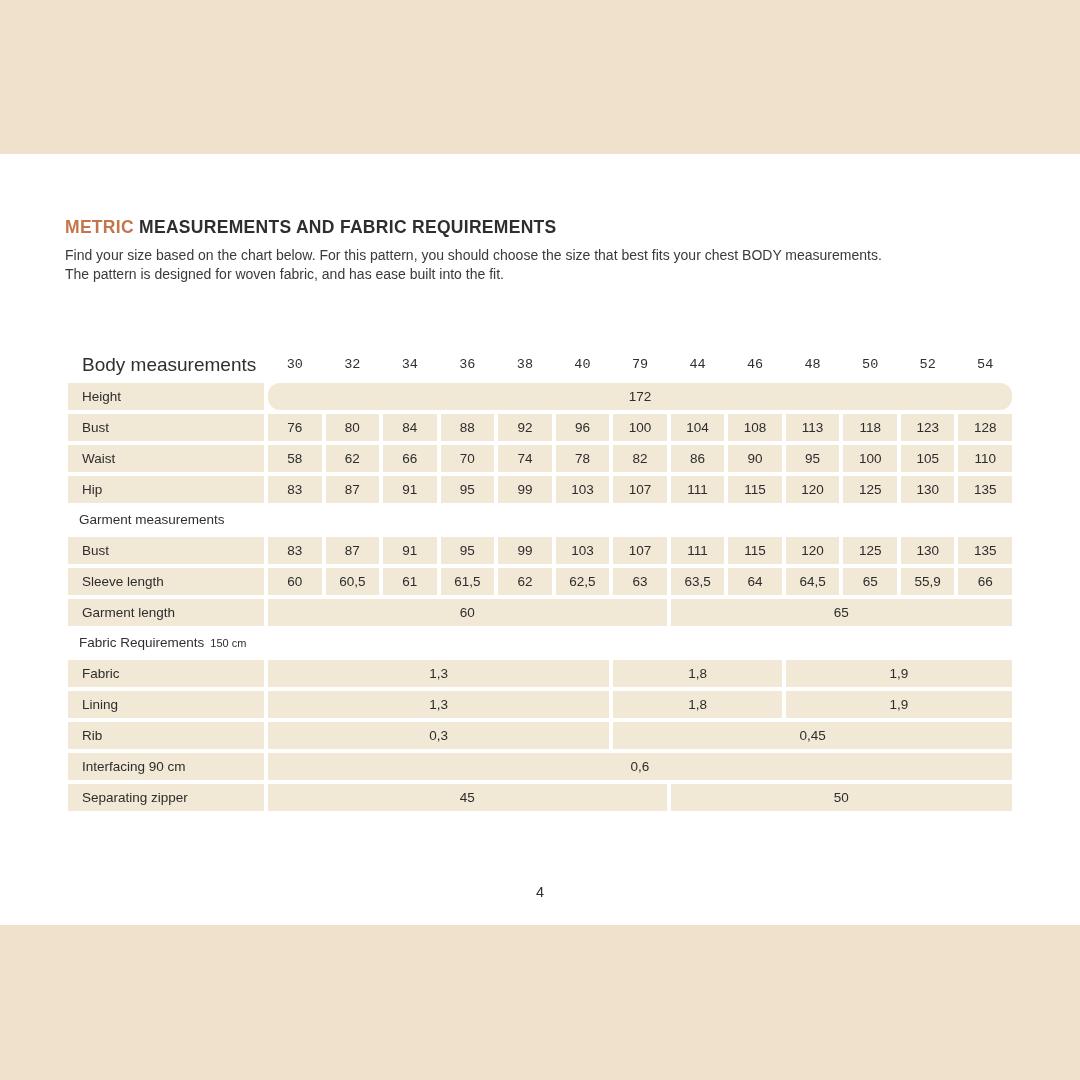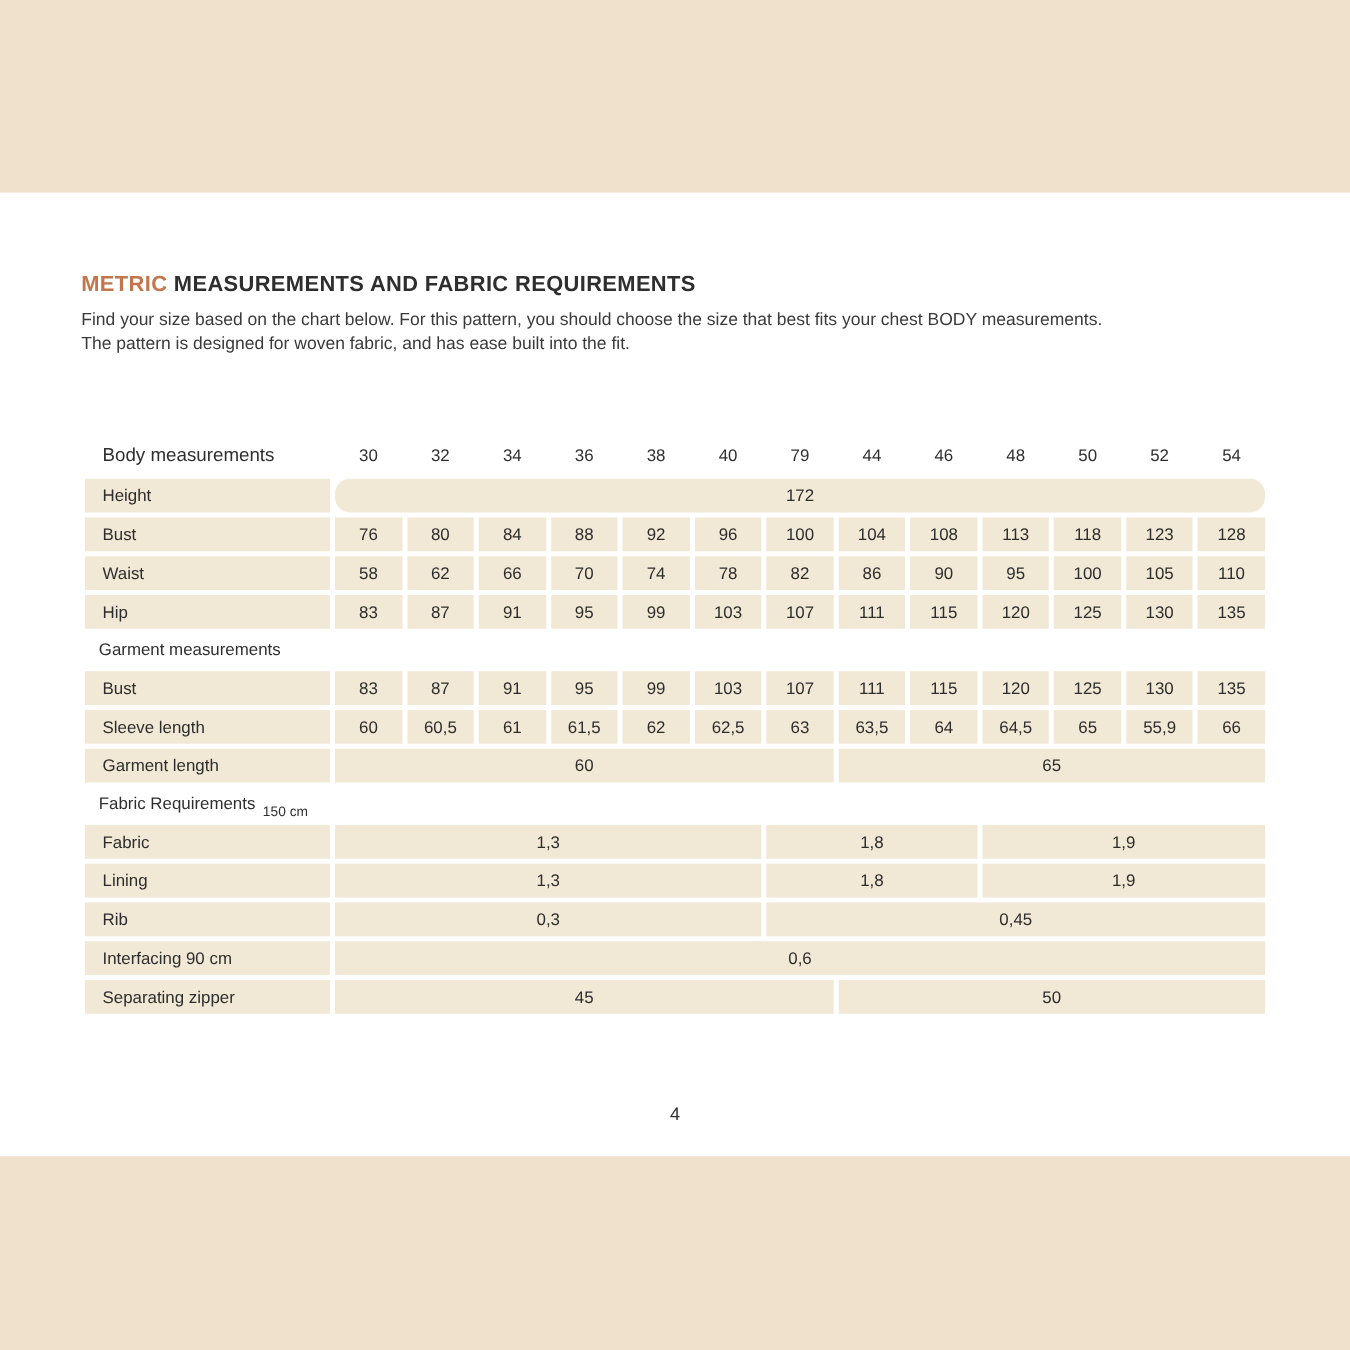--- a/index.html
+++ b/index.html
@@ -15,23 +15,23 @@
   .page-title{font-size:17.5px;font-weight:bold;letter-spacing:.3px;color:#2e2e2e;}
   .page-title .accent{color:#c3754b;}
   .intro{margin-top:8px;font-size:14px;line-height:19px;color:#3a3a3a;}
 
   .size-table{position:absolute;left:68px;top:351px;width:944px;}
   .t-row{display:grid;grid-template-columns:196px repeat(13,1fr);column-gap:4px;height:27px;margin-bottom:4px;}
   .t-row.header{margin-bottom:5px;}
   .label-cell,.data-cell{background:#f2e8d6;display:flex;align-items:center;font-size:13.5px;color:#2d2d2d;}
   .label-cell{padding-left:14px;}
   .data-cell{justify-content:center;}
-  .h-label{display:flex;align-items:center;padding-left:14px;font-size:15px;}
-  .h-cell{display:flex;align-items:center;justify-content:center;font-size:13.5px;}
-  .t-section{height:26px;margin:3px 0 4px;display:flex;align-items:flex-end;padding-left:11px;}
+  .h-label{display:flex;align-items:center;padding-left:14px;font-size:19px;}
+  .h-cell{display:flex;align-items:center;justify-content:center;font-size:13.5px;font-family:Liberation Mono, monospace;}
+  .t-section{height:26px;margin:3px 0 4px;display:flex;align-items:center;padding-left:11px;}
   .sec-label{font-size:13.5px;line-height:26px;}
   .sec-small{font-size:11px;margin-left:6px;}
 
   .page-number{position:absolute;left:0;top:884px;width:1080px;text-align:center;font-size:14.5px;color:#2f2f2f;}
 </style>
 </head>
 <body>
 
 <div class="band top"></div>
 <div class="band bottom"></div>

